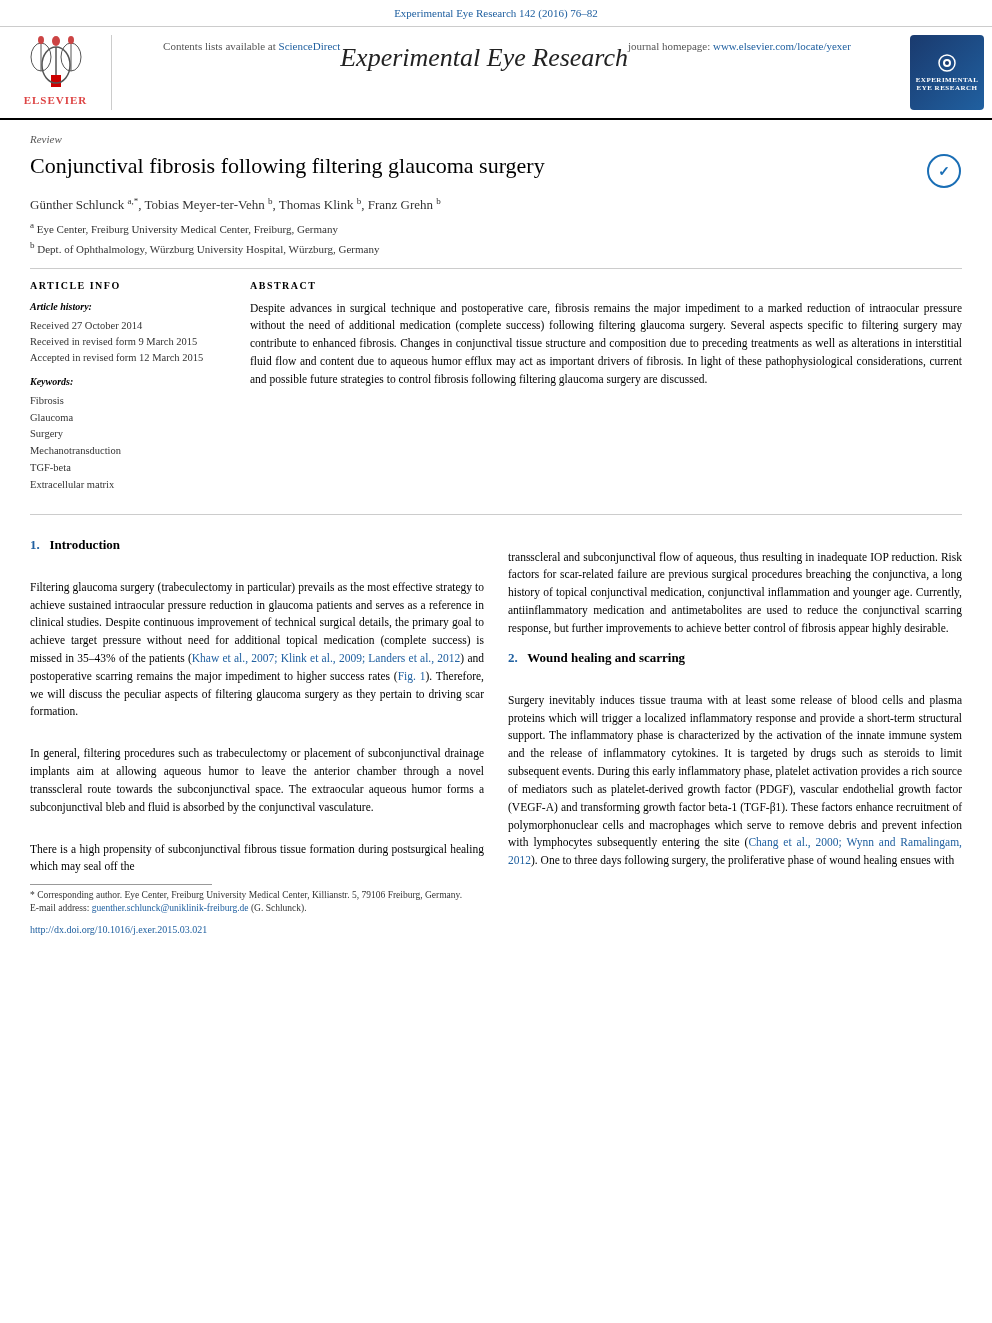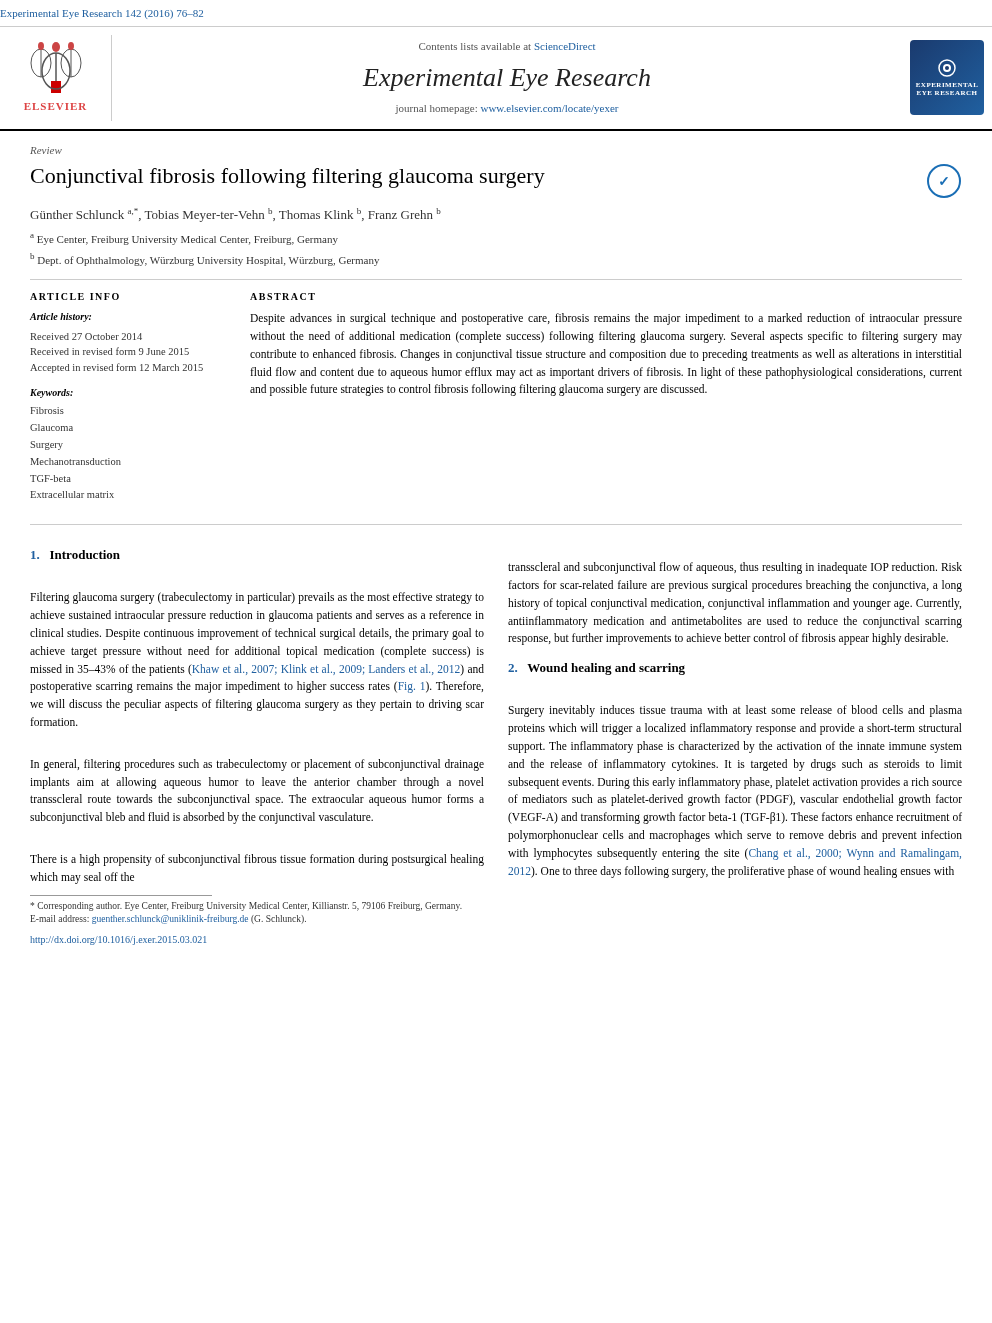--- a/index.html
+++ b/index.html
@@ -12,20 +12,21 @@
     }
     .page {
       width: 992px;
       min-height: 1323px;
       background: #fff;
       padding: 0;
       position: relative;
     }
     
     .top-bar {
+      text-align: center;
       padding: 6px 0 4px;
       font-size: 11px;
       color: #2060a0;
       border-bottom: 1px solid #ccc;
       margin-bottom: 0;
     }
     
     .journal-header {
       display: flex;
       align-items: stretch;
@@ -49,21 +50,22 @@
       font-size: 11px;
       font-weight: bold;
       color: #d44;
       letter-spacing: 1px;
       margin-top: 3px;
     }
     .journal-center {
       flex: 1;
       text-align: center;
       display: flex;
-      flex-direction: column;
+      flex-direction: row;
+      justify-content: center;
       padding: 4px 20px;
     }
     .contents-line {
       font-size: 11px;
       color: #555;
       margin-bottom: 4px;
     }
     .contents-link {
       color: #2060a0;
     }
@@ -329,21 +331,21 @@
     </div>
 
     <hr class="divider-line">
 
     <div class="two-col">
 
       <div class="col-left">
         <div class="col-header">ARTICLE INFO</div>
         <div class="article-history-label">Article history:</div>
         <div class="history-item">Received 27 October 2014</div>
-        <div class="history-item">Received in revised form 9 June 2015</div>
+        <div class="history-item">Received in revised form 9 March 2015</div>
         <div class="history-item">Accepted in revised form 12 March 2015</div>
         <div class="keywords-label">Keywords:</div>
         <div class="keyword">Fibrosis</div>
         <div class="keyword">Glaucoma</div>
         <div class="keyword">Surgery</div>
         <div class="keyword">Mechanotransduction</div>
         <div class="keyword">TGF-beta</div>
         <div class="keyword">Extracellular matrix</div>
       </div>
 

